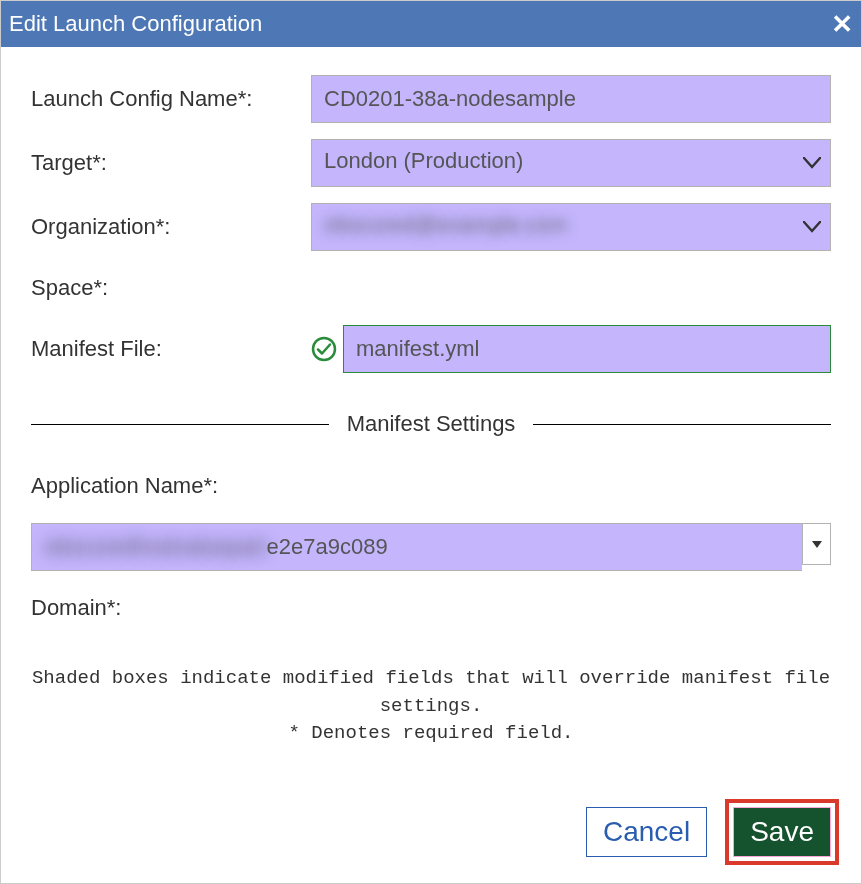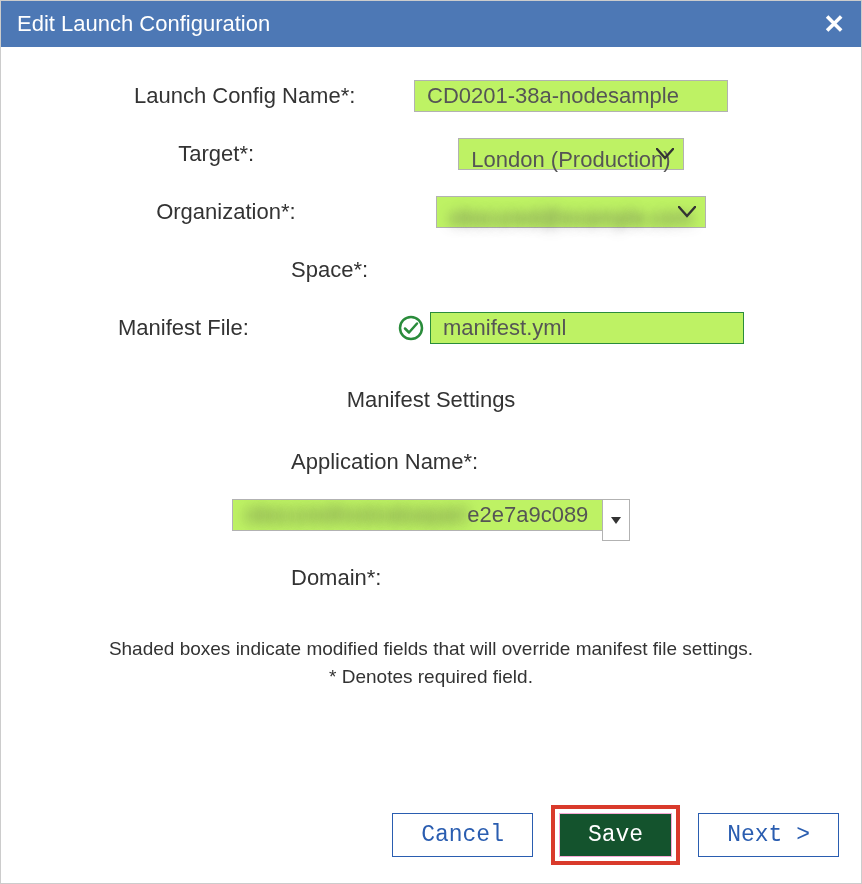--- a/index.html
+++ b/index.html
@@ -14,40 +14,39 @@
       width: 862px;
       height: 884px;
       background: #fff;
       border: 1px solid #ccc;
       display: flex;
       flex-direction: column;
     }
     .titlebar {
       background: #4d78b5;
       color: #fff;
-      padding: 10px 16px;
+      padding: 10px 8px;
       font-size: 22px;
       font-weight: 500;
       display: flex;
       align-items: center;
       justify-content: space-between;
     }
     .close-icon {
       cursor: pointer;
       font-size: 26px;
       line-height: 1;
       font-weight: bold;
     }
     .content {
       flex: 1;
       padding: 28px 30px 16px 30px;
       display: flex;
       flex-direction: column;
       position: relative;
-      align-items: center;
     }
     .form-row {
       display: flex;
       align-items: center;
       margin-bottom: 16px;
       min-height: 42px;
     }
     .form-label {
       width: 280px;
       font-size: 22px;
@@ -58,24 +57,24 @@
       flex: 1;
       position: relative;
       display: flex;
       align-items: center;
     }
     .input, .select-like {
       width: 100%;
       padding: 8px 12px;
       font-size: 22px;
       border: 1px solid #b2b2b2;
-      background: #bef264;
+      background: #c4b5fd;
       color: #555;
       font-family: inherit;
-      height: 32px;
+      height: 48px;
     }
     .select-like {
       cursor: pointer;
     }
     .chevron {
       position: absolute;
       right: 10px;
       top: 50%;
       transform: translateY(-50%);
       pointer-events: none;
@@ -155,34 +154,35 @@
     }
     .host-suffix {
       color: #555;
     }
     .footnote {
       text-align: center;
       font-size: 19px;
       color: #333;
       margin-top: 20px;
       line-height: 1.45;
+      font-family: Liberation Mono, monospace;
     }
     .button-bar {
       position: absolute;
       bottom: 18px;
       right: 22px;
       display: flex;
       align-items: center;
       gap: 18px;
     }
     .btn {
-      padding: 8px 28px;
-      font-size: 23px;
+      padding: 8px 16px;
+      font-size: 28px;
       cursor: pointer;
-      font-family: Liberation Mono, monospace;
+      font-family: Liberation Sans, sans-serif;
     }
     .btn-outline {
       background: #fff;
       border: 1px solid #2a5db0;
       color: #2a5db0;
     }
     .btn-primary {
       background: #14532d;
       color: #fff;
       border: 1px solid #f9a8d4;
@@ -288,17 +288,16 @@
     <div class="footnote">
       <div>Shaded boxes indicate modified fields that will override manifest file settings.</div>
       <div>* Denotes required field.</div>
     </div>
 
     <div class="button-bar">
       <button class="btn btn-outline">Cancel</button>
       <span class="highlight-frame">
         <button class="btn btn-primary">Save</button>
       </span>
-      <button class="btn btn-outline">Next &gt;</button>
     </div>
 
   </div>
 </div>
 
 </body></html>

